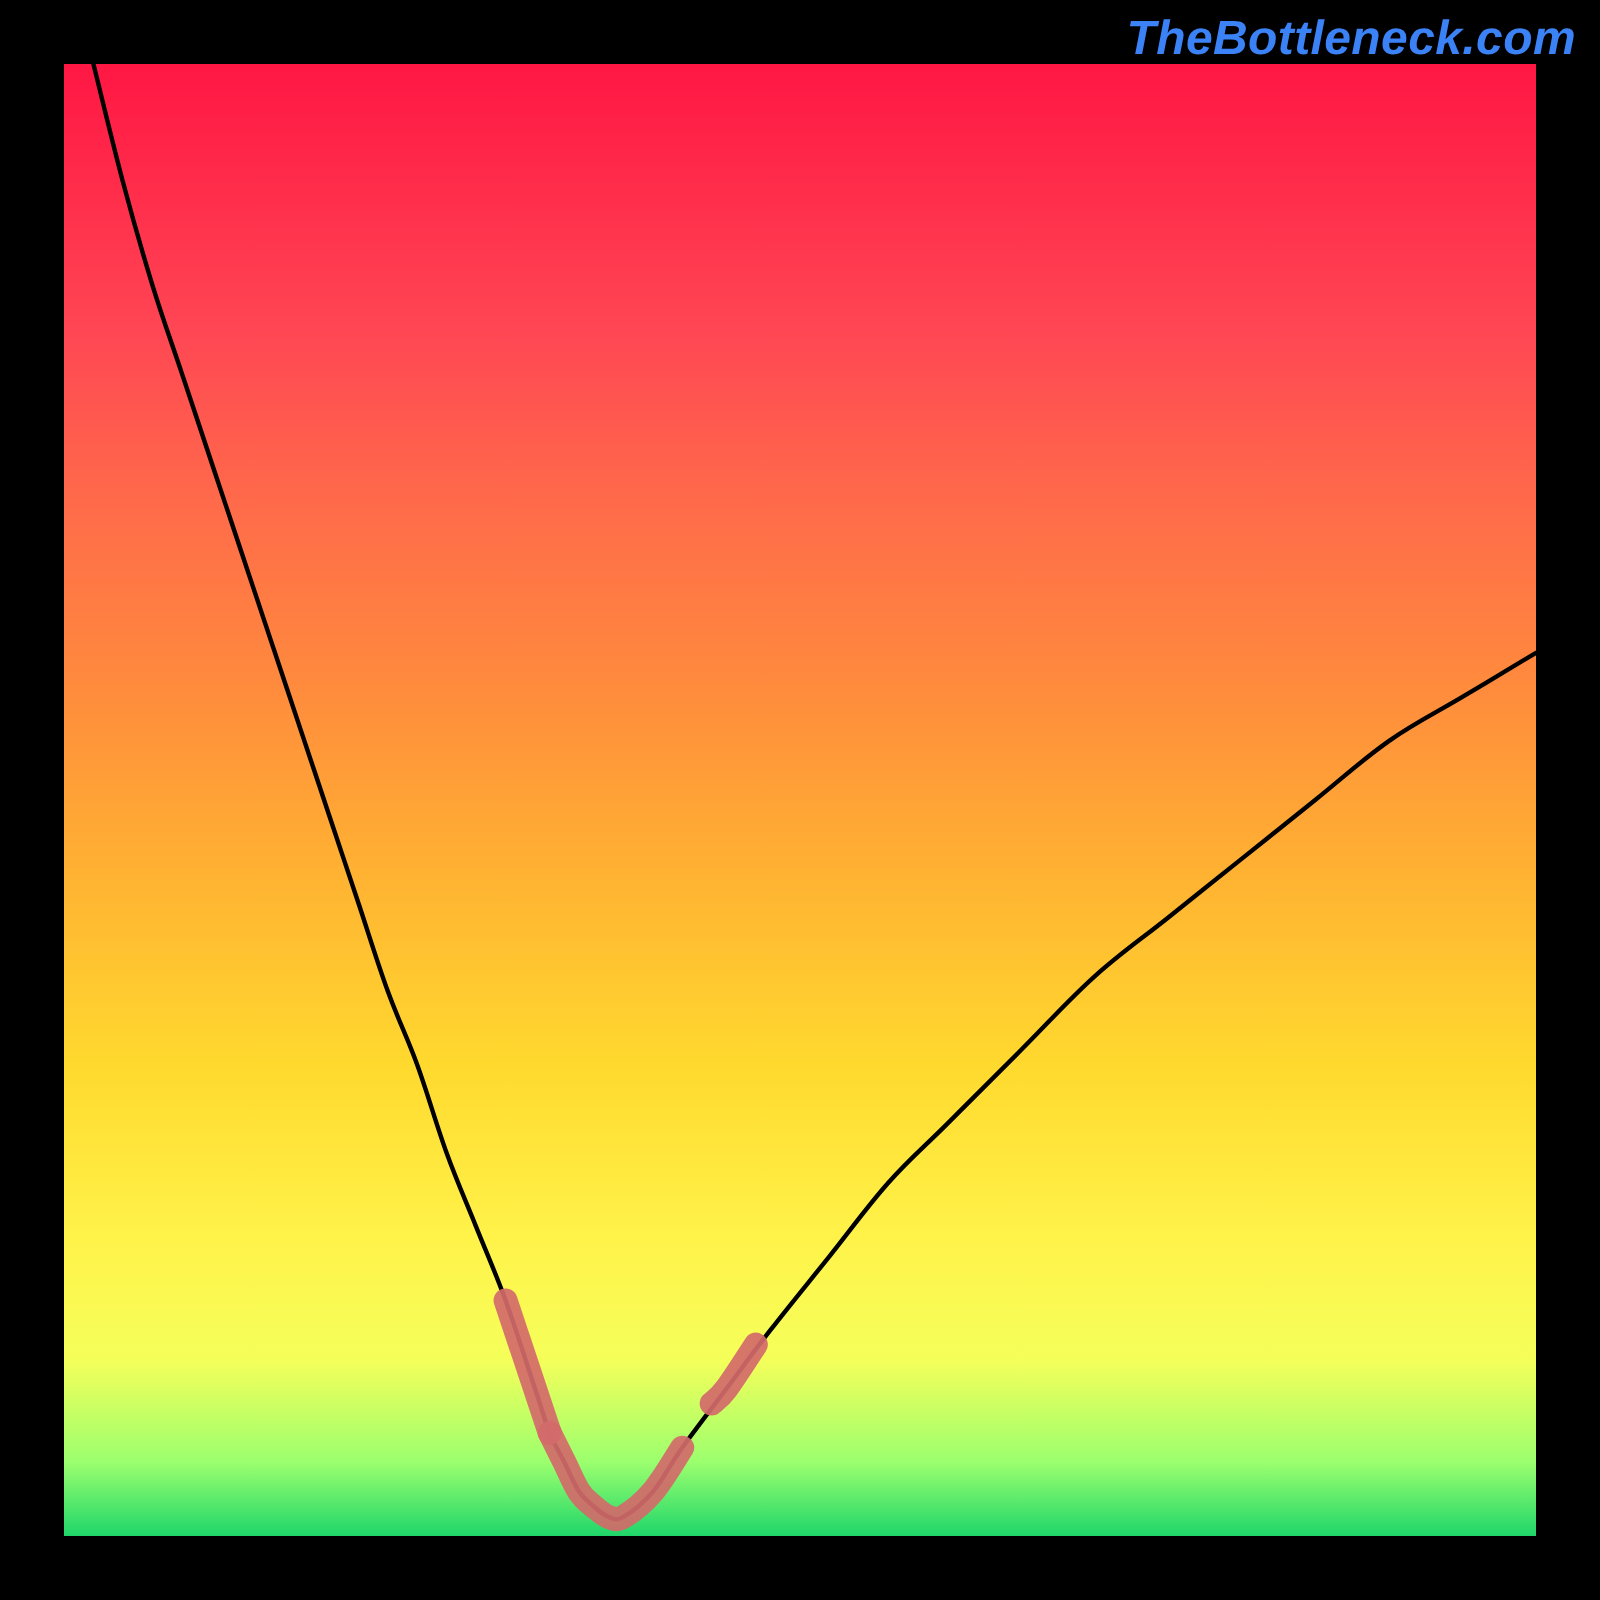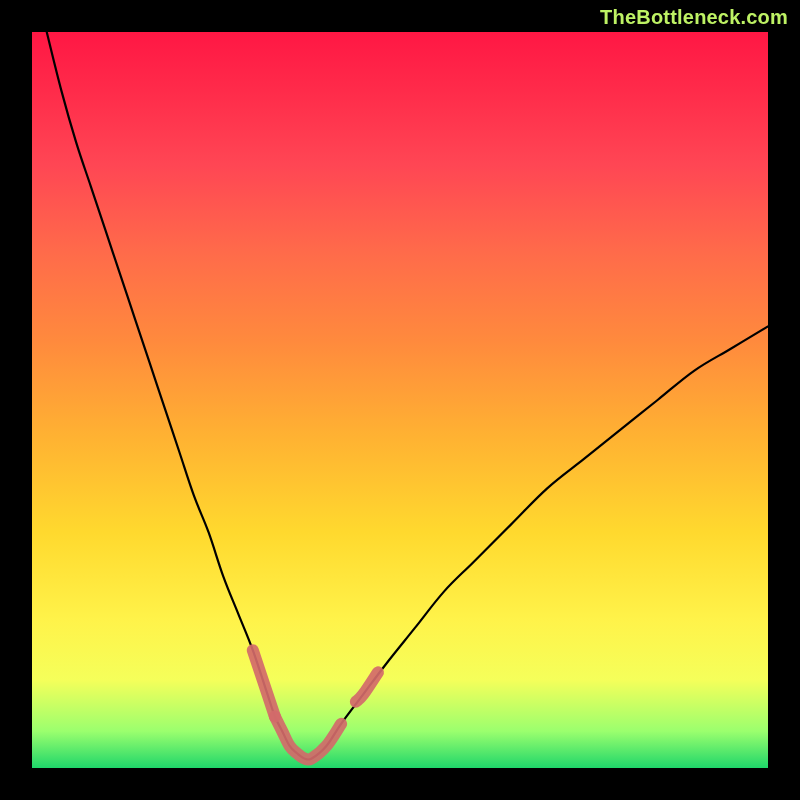--- a/index.html
+++ b/index.html
@@ -27,24 +27,25 @@
       #fff34a 80%,
       #f5ff5a 88%,
       #9bff6e 95%,
       #1fd66a 100%);
   }
   .watermark {
     position: absolute;
     top: 6px;
     right: 12px;
     font-family: Arial, Helvetica, sans-serif;
-    font-size: 20px;
+    font-size: 24px;
     font-weight: 600;
-    color: #bef264;
+    color: #3b82f6;
     letter-spacing: 0.2px;
+    font-style: italic;
   }
   svg.plot {
     position: absolute;
     left: 32px;
     top: 32px;
     width: 736px;
     height: 736px;
     overflow: visible;
   }
 </style>

